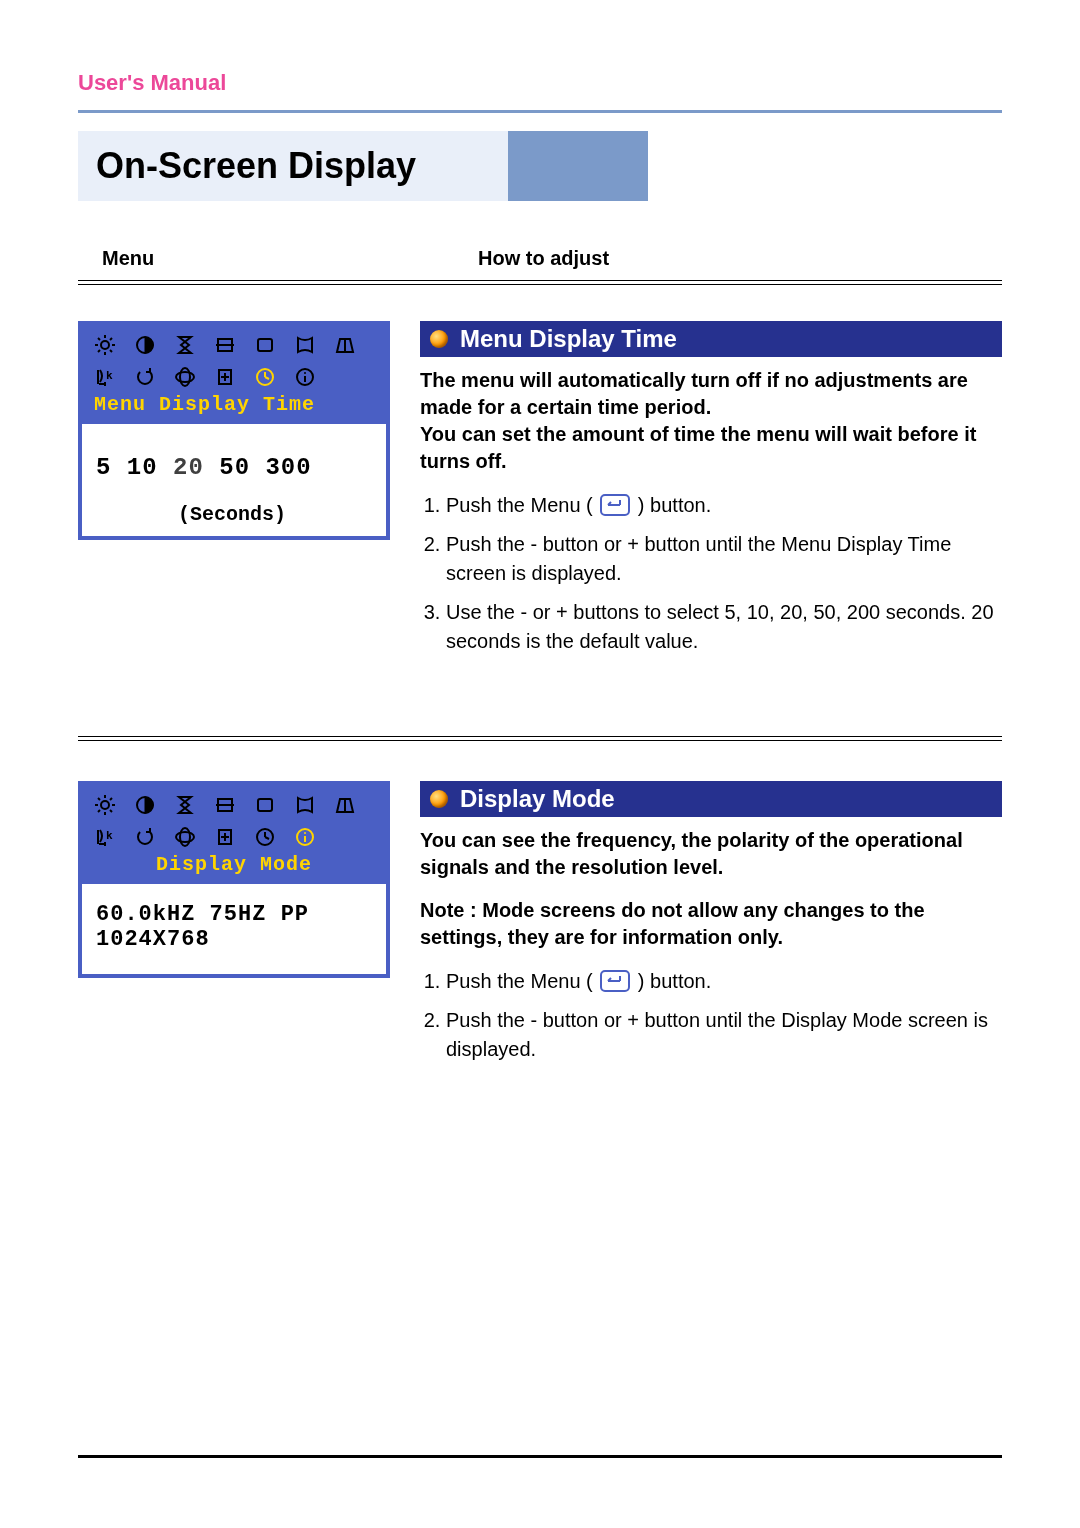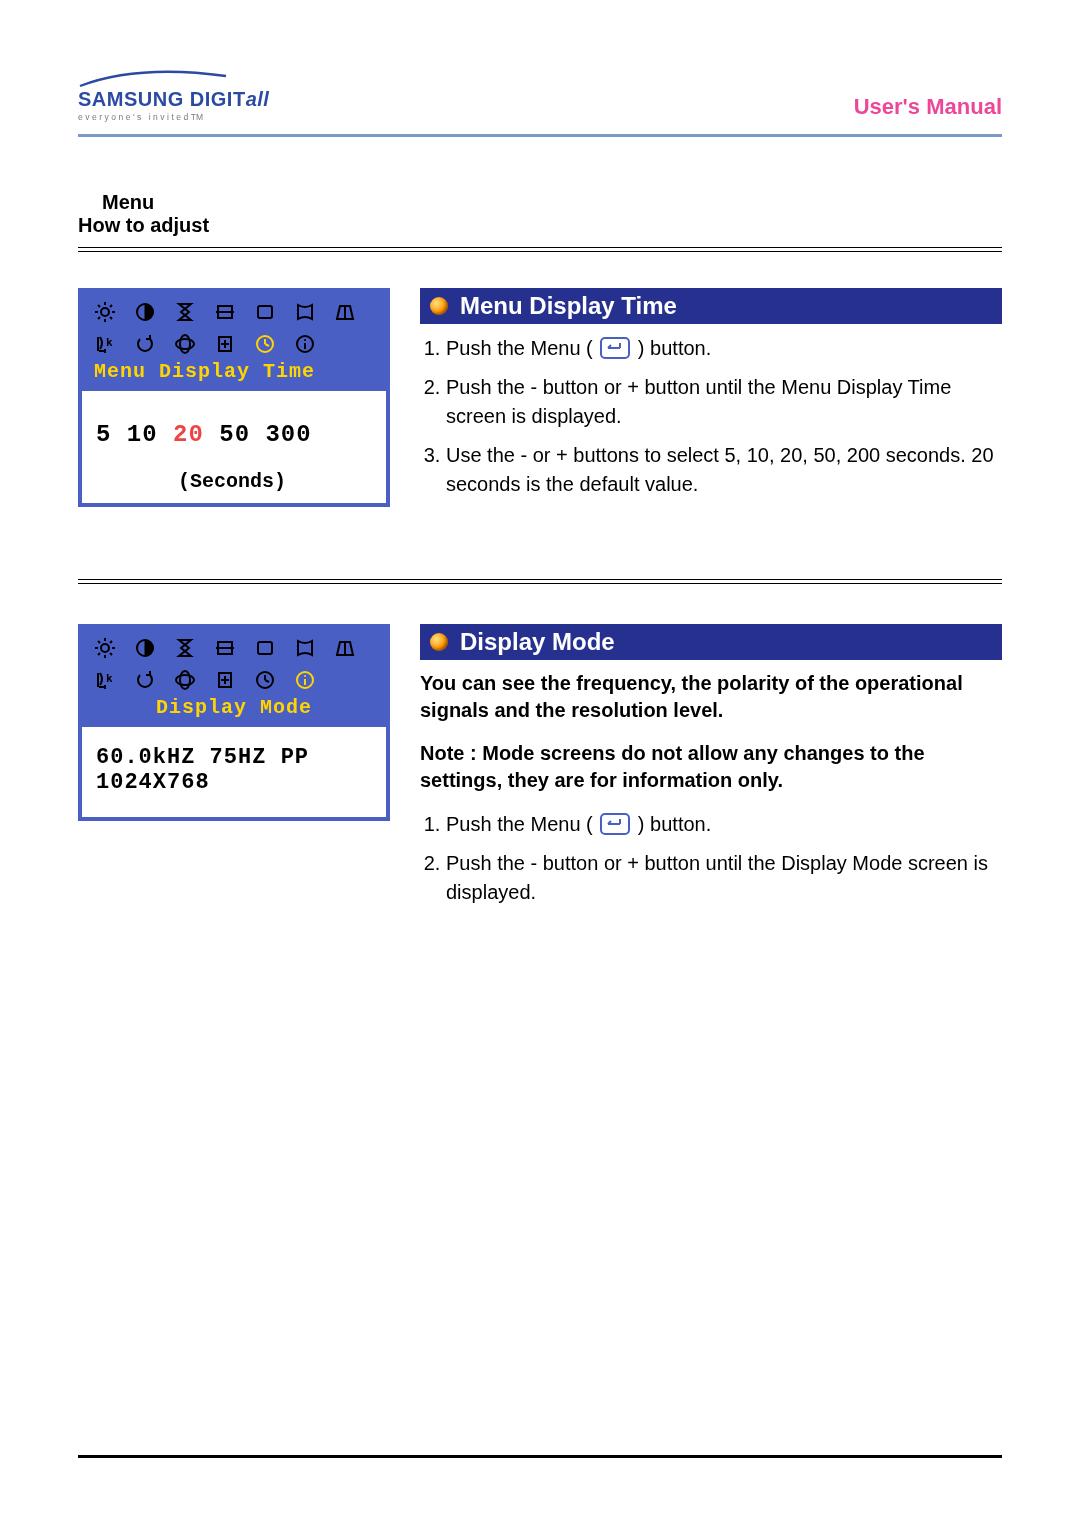--- a/index.html
+++ b/index.html
@@ -17,21 +17,21 @@
 
   .hr-top { border: none; border-top: 3px solid #7b9ac9; margin-bottom: 18px; }
 
   
   .title-bar { display: flex; }
   .title-bar-left { background: #e9eff9; padding: 14px 18px; font-size: 36px; font-weight: bold; color: #000; flex: 0 0 auto; width: 430px; }
   .title-bar-right { background: #7b9ac9; flex: 0 0 auto; width: 140px; }
   .title-bar-rest { flex: 1; }
 
   
-  .col-heads { display: flex; margin-top: 36px; flex-direction: column; }
+  .col-heads { display: flex; margin-top: 46px; }
   .col-heads .col-menu { width: 400px; font-size: 20px; font-weight: bold; padding-left: 24px; }
   .col-heads .col-how  { flex: 1; font-size: 20px; font-weight: bold; }
   .double-rule { margin-top: 10px; border-top: 1px solid #000; border-bottom: 1px solid #000; height: 5px; }
 
   
   .section-row { display: flex; gap: 30px; margin-top: 36px; }
   .osd-col { width: 312px; flex: 0 0 312px; }
   .text-col { flex: 1; }
 
   
@@ -39,21 +39,21 @@
   .osd-top { background: #4a5fc4; padding: 6px 8px 6px 8px; }
   .osd-icons-row { display: flex; gap: 14px; padding: 2px 2px; }
   .osd-icons-row.row2 { margin-top: 4px; }
   .icon { width: 26px; height: 24px; display: inline-flex; align-items: center; justify-content: center; }
   .icon svg { stroke: #000; fill: none; }
   .icon.hl svg { stroke: #ffd400; }
   
   .osd-title-line { color: #ffd400; font-size: 20px; letter-spacing: 1px; padding: 2px 4px 2px 4px; }
   .osd-body { padding: 30px 14px 10px 14px; }
   .osd-options { font-size: 24px; font-family: "Courier New", monospace; font-weight: bold; letter-spacing: 1px; }
-  .osd-options .active { color: #ef4444; }
+  .osd-options .active { color: #404040; }
   .osd-seconds { text-align: center; font-size: 20px; margin-top: 22px; padding-right: 4px; }
   .osd-body.info { padding: 18px 14px 22px 14px; }
   .osd-info-line { font-size: 22px; font-family: "Courier New", monospace; font-weight: bold; letter-spacing: 1px; text-align: left; }
 
   
   .section-title-bar { background: #26318f; color: #fff; font-size: 24px; font-weight: bold; display: flex; align-items: center; gap: 12px; padding: 4px 10px; margin-bottom: 10px; }
   .bullet-icon { width: 18px; height: 18px; border-radius: 50%; background: radial-gradient(circle at 35% 35%, #ffe082 0%, #ff9800 55%, #c75100 100%); box-shadow: inset -2px -2px 3px rgba(0,0,0,0.3); flex: 0 0 18px; }
   .intro { font-size: 20px; font-weight: bold; line-height: 1.35; margin-bottom: 16px; }
   .note { font-size: 20px; font-weight: bold; line-height: 1.35; margin-bottom: 16px; }
   ol.steps { list-style: decimal; padding-left: 26px; font-size: 20px; line-height: 1.45; }
@@ -64,35 +64,26 @@
   .section-divider { margin: 70px 0 40px 0; border-top: 1px solid #000; border-bottom: 1px solid #000; height: 5px; }
 
   .footer-rule { position: absolute; left: 78px; right: 78px; bottom: 70px; border-top: 3px solid #000; }
 </style>
 </head>
 <body>
 
 <div class="page">
 
   <div class="header-row">
-    <div class="logo">
-      <svg class="logo-swoosh" width="150" height="18" viewBox="0 0 150 18">
-          <path d="M2 16 Q 60 -6 148 6" stroke="#2b4aa1" stroke-width="2.4" fill="none"></path>
-        </svg>
-      <div class="logo-main">
-        <span>SAMSUNG</span>
-        <span>DIGIT</span><span class="ital">all</span>
-      </div>
-      <div class="logo-tag"><span>everyone's invited</span><span style="letter-spacing:0;">TM</span></div>
-    </div>
     <div class="users-manual">User's Manual</div>
   </div>
   <hr class="hr-top">
 
   <div class="title-bar">
+    <div class="title-bar-left">On-Screen Display</div>
     <div class="title-bar-right"></div>
     <div class="title-bar-rest"></div>
   </div>
 
   <div class="col-heads">
     <div class="col-menu">Menu</div>
     <div class="col-how">How to adjust</div>
   </div>
   <div class="double-rule"></div>
 
@@ -204,20 +195,22 @@
           <div class="osd-seconds">(Seconds)</div>
         </div>
       </div>
     </div>
 
     <div class="text-col">
       <div class="section-title-bar">
         <span class="bullet-icon"></span>
         <span>Menu Display Time</span>
       </div>
+      <div class="intro" style="white-space:pre-line;">The menu will automatically turn off if no adjustments are made for a certain time period.
+You can set the amount of time the menu will wait before it turns off.</div>
       <ol class="steps">
         <li>
           <span>Push the Menu ( </span><span class="menu-btn-icon"><svg width="30" height="22" viewBox="0 0 30 22">
                 <rect x="1" y="1" width="28" height="20" rx="4" fill="none" stroke="#4a5fc4" stroke-width="2"></rect>
                 <line x1="8" y1="11" x2="20" y2="11" stroke="#4a5fc4" stroke-width="2"></line>
                 <polyline points="8,11 11,8" fill="none" stroke="#4a5fc4" stroke-width="2"></polyline>
                 <line x1="20" y1="6" x2="20" y2="11" stroke="#4a5fc4" stroke-width="2"></line>
               </svg></span><span> ) button.</span>
         </li>
         <li>Push the - button or + button until the Menu Display Time screen is displayed.</li>

